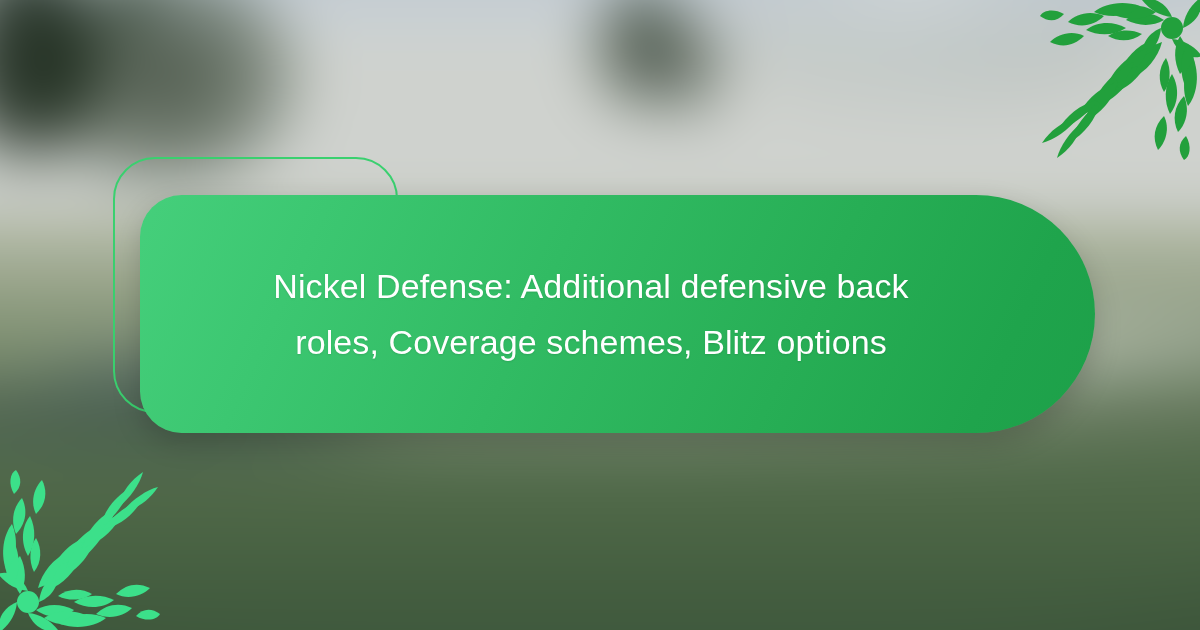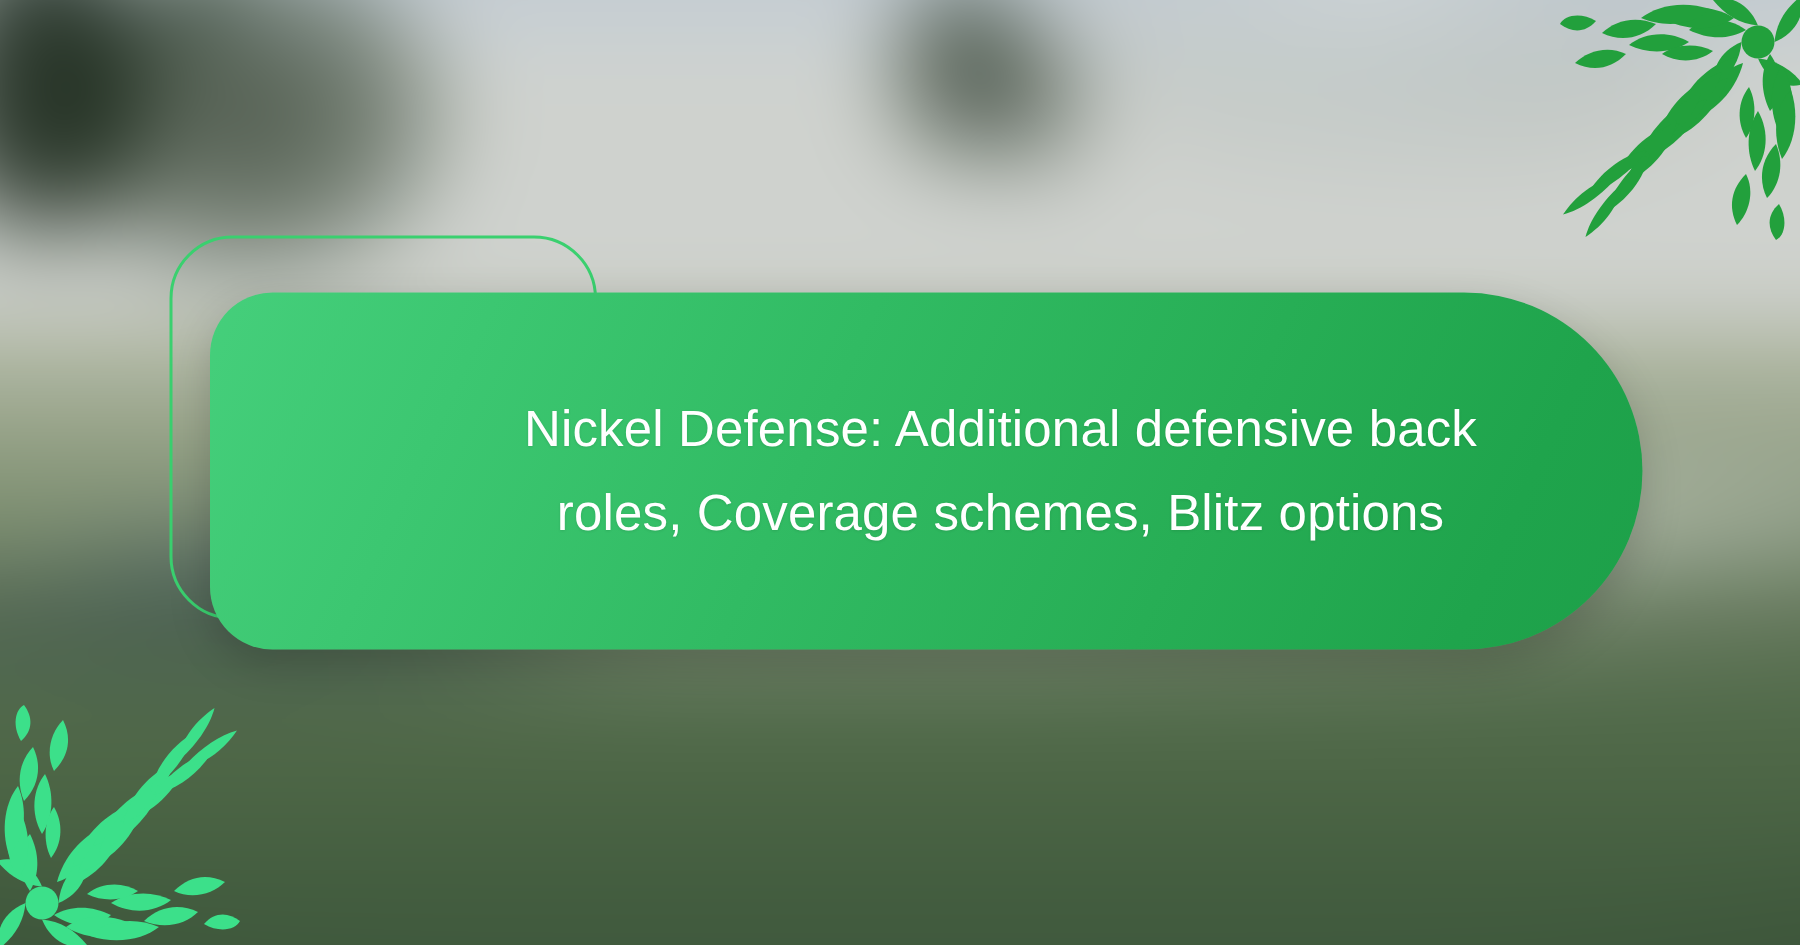--- a/index.html
+++ b/index.html
@@ -123,23 +123,23 @@
     position: absolute;
     left: 140px;
     top: 195px;
     width: 955px;
     height: 238px;
     border-radius: 42px 120px 120px 42px;
     background: linear-gradient(115deg, #45cf7b 0%, #3cc771 18%, #31bb63 42%, #27ae55 68%, #1fa44c 88%, #1da049 100%);
     box-shadow: 0 10px 28px rgba(0,0,0,0.18);
     display: flex;
     align-items: center;
-    justify-content: flex-end;
+    justify-content: flex-start;
     box-sizing: border-box;
-    padding: 0 68px;
+    padding: 0 91px;
   }
   #card-title {
     color: #ffffff;
     font-family: "Liberation Sans", sans-serif;
     font-weight: 300;
     font-size: 34px;
     line-height: 56px;
     text-align: center;
     letter-spacing: 0.1px;
     max-width: 720px;

